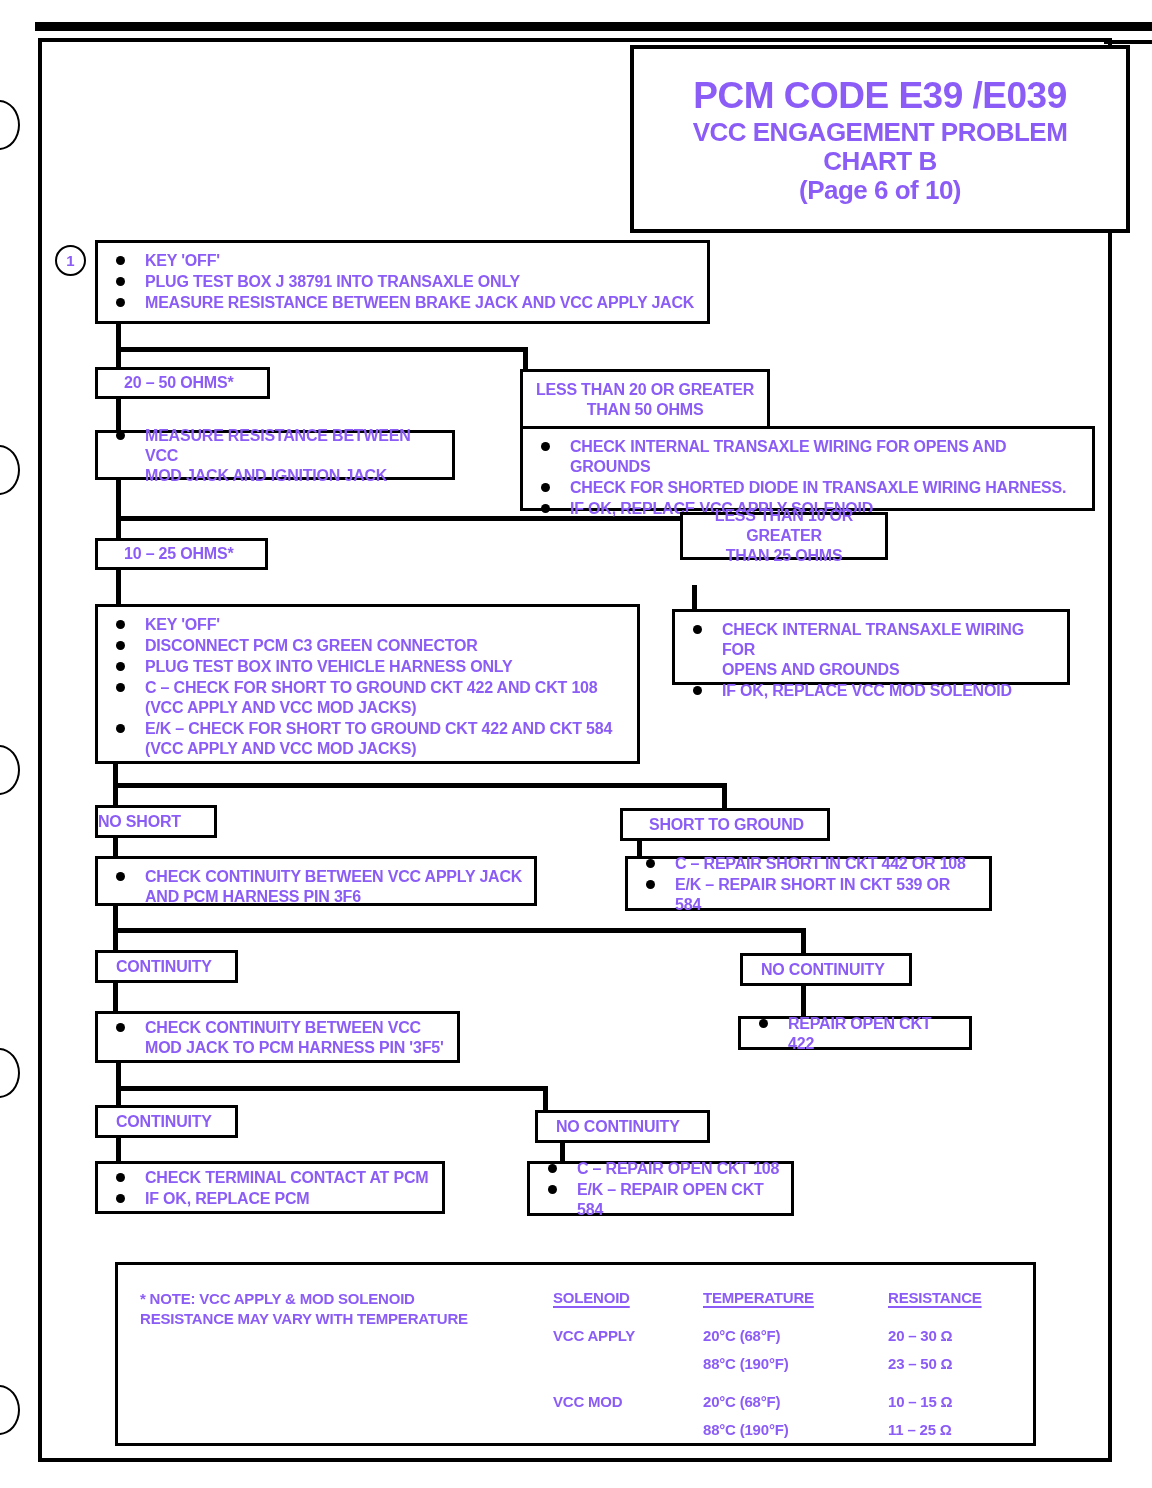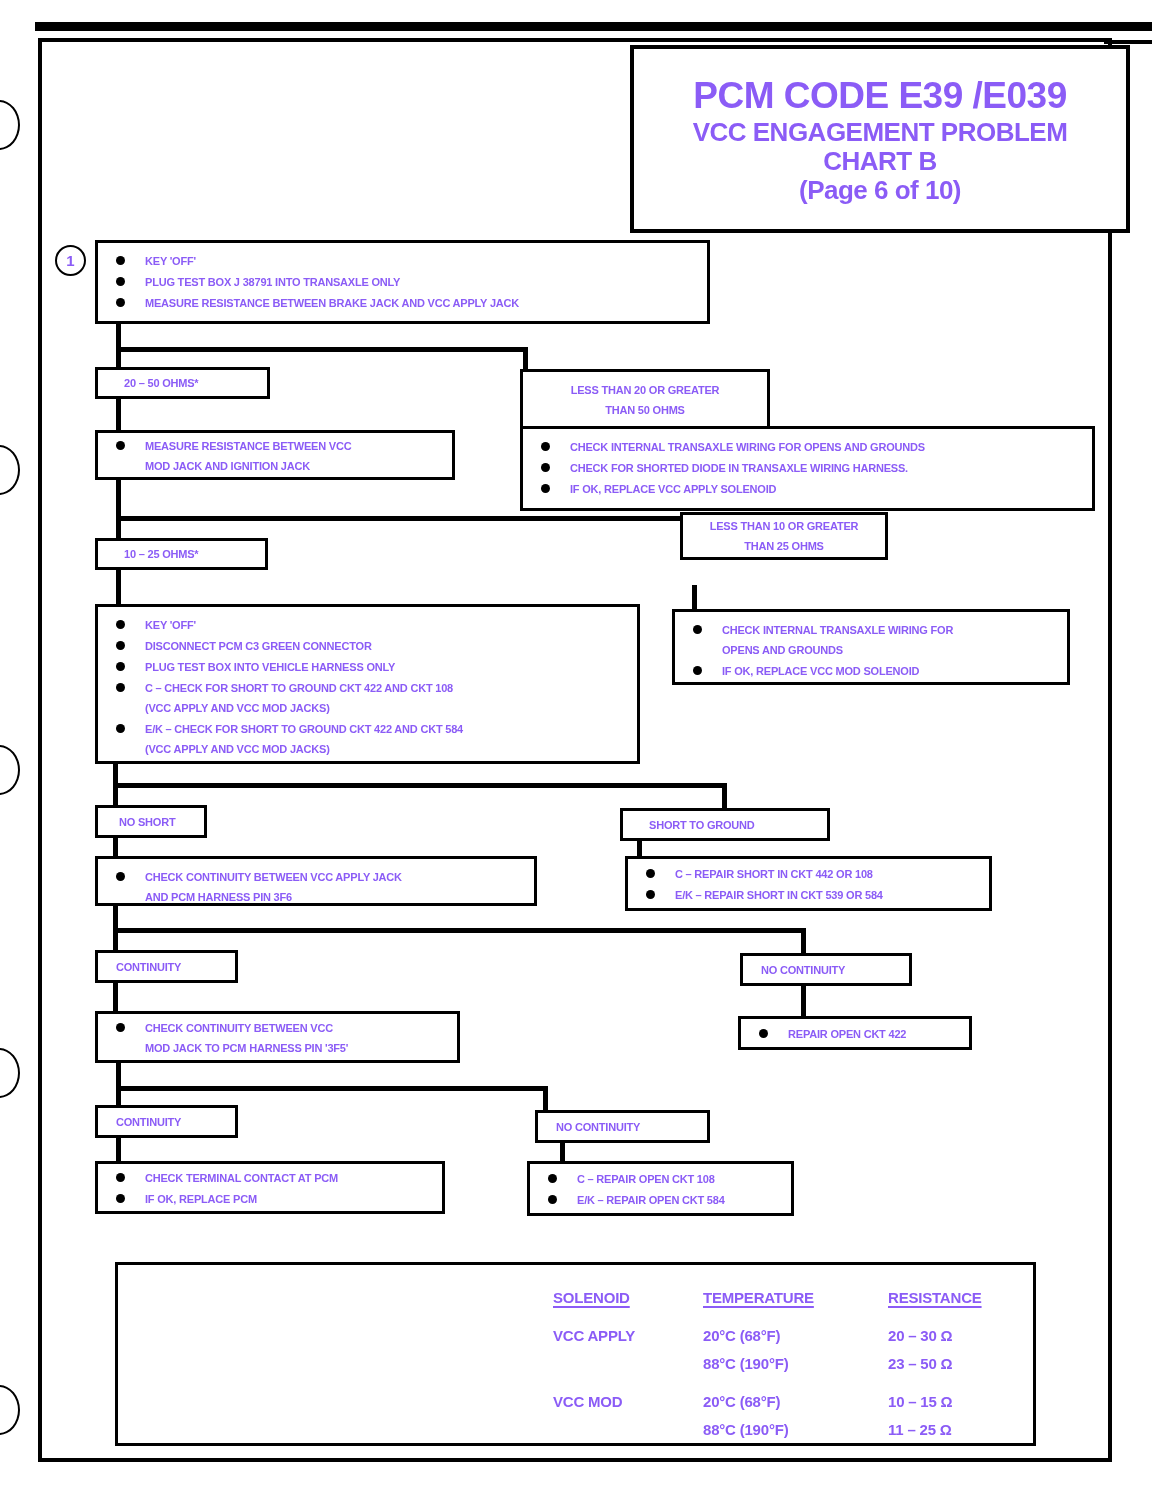--- a/index.html
+++ b/index.html
@@ -6,21 +6,21 @@
   .page{
     position:relative;width:1152px;height:1488px;background:#ffffff;
     font-family:"Liberation Sans","DejaVu Sans",sans-serif;
     color:#8b5cf6;overflow:hidden;
   }
   .topbar{position:absolute;left:35px;top:22px;width:1117px;height:9px;background:#000;}
   .frame{position:absolute;left:38px;top:38px;width:1066px;height:1416px;border:4px solid #000;}
   .topext{position:absolute;left:1104px;top:40px;width:48px;height:4px;background:#000;}
   .arc{position:absolute;left:-22px;width:38px;height:46px;border:2px solid #000;border-radius:50%;background:transparent;}
   .box{position:absolute;border:3px solid #000;background:#fff;box-sizing:border-box;}
-  .txt{font-weight:bold;font-size:11px;line-height:20px;letter-spacing:-0.2px;white-space:pre-line;}
+  .txt{font-weight:bold;font-size:16px;line-height:20px;letter-spacing:-0.2px;white-space:pre-line;}
   .label-box{display:flex;align-items:center;padding-left:26px;}
   .center-box{display:flex;align-items:center;justify-content:center;text-align:center;}
   .bul{padding:8px 10px 6px 12px;display:flex;flex-direction:column;gap:1px;}
   .brow{display:flex;align-items:flex-start;}
   .dot{flex:0 0 auto;width:9px;height:9px;border-radius:50%;background:#000;margin:5px 20px 0 6px;}
   .titlebox{position:absolute;left:630px;top:45px;width:492px;height:180px;border:4px solid #000;
     display:flex;flex-direction:column;align-items:center;justify-content:center;text-align:center;background:#fff;}
   .title-main{font-size:37px;font-weight:bold;letter-spacing:-0.5px;line-height:44px;}
   .title-sub{font-size:26px;font-weight:bold;letter-spacing:-0.5px;line-height:29px;}
   .stepnum{position:absolute;left:55px;top:245px;width:27px;height:27px;border:2px solid #000;border-radius:50%;
@@ -174,21 +174,21 @@
         <span class="dot"></span>
         <span class="txt">CHECK INTERNAL TRANSAXLE WIRING FOR
 OPENS AND GROUNDS</span>
       </div>
     <div class="brow">
         <span class="dot"></span>
         <span class="txt">IF OK, REPLACE VCC MOD SOLENOID</span>
       </div>
   </div>
 
-  <div class="box label-box" style="left:95px;top:805px;width:112px;height:33px;padding-left:21px">
+  <div class="box label-box" style="left:95px;top:805px;width:122px;height:33px;padding-left:0">
     <span class="txt">NO SHORT</span>
   </div>
 
   <div class="box label-box" style="left:620px;top:808px;width:210px;height:33px">
     <span class="txt">SHORT TO GROUND</span>
   </div>
 
   <div class="box bul" style="left:95px;top:856px;width:442px;height:50px;justify-content:flex-start">
     <div class="brow">
         <span class="dot"></span>
@@ -255,20 +255,22 @@
         <span class="dot"></span>
         <span class="txt">C – REPAIR  OPEN CKT 108</span>
       </div>
     <div class="brow">
         <span class="dot"></span>
         <span class="txt">E/K – REPAIR OPEN CKT 584</span>
       </div>
   </div>
 
   <div class="notebox">
+    <div class="note-text">* NOTE:  VCC APPLY &amp; MOD SOLENOID
+RESISTANCE MAY VARY WITH TEMPERATURE</div>
     <div class="note-table">
       <div class="nt-cell nt-head">SOLENOID</div>
       <div class="nt-cell nt-head">TEMPERATURE</div>
       <div class="nt-cell nt-head">RESISTANCE</div>
 
       <div class="nt-cell mt-a">VCC APPLY</div>
       <div class="nt-cell mt-a">20°C (68°F)</div>
       <div class="nt-cell mt-a">20 – 30 Ω</div>
 
       <div class="nt-cell mt-b"></div>

